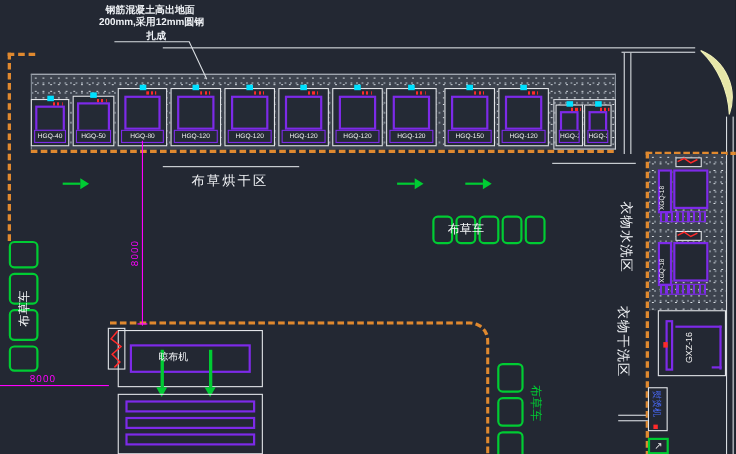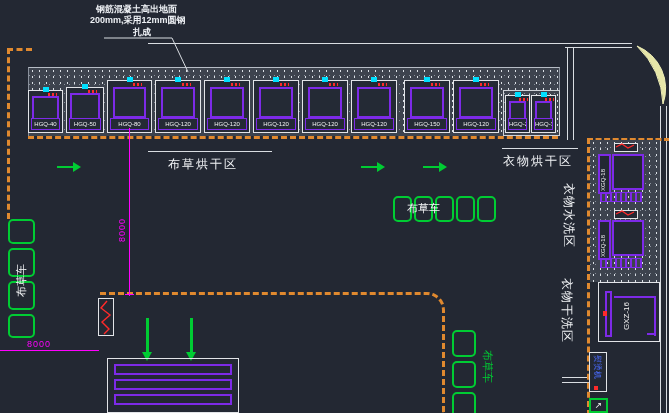--- a/index.html
+++ b/index.html
@@ -133,23 +133,22 @@
     <div class="dlab">HGQ-20</div>
   </div>
   <div class="dryer sm" style="left:531px;top:95px;width:25px;height:38px;">
     <span class="cy"></span>
       <span class="rd"></span>
     <div class="din"></div>
     <div class="dlab">HGQ-30</div>
   </div>
 
   <div class="wline" style="left:148px;top:151px;width:124px;height:1px;"></div>
-  <div class="zone" style="left:168px;top:156px;">布草烘干区</div>
+  <div class="zone" style="left:174px;top:156px;">布草烘干区</div>
   <div class="wline" style="left:502px;top:148px;width:76px;height:1px;"></div>
-  <div class="zone" style="left:503px;top:153px;">衣物烘干区</div>
   <div class="vtext zone" style="left:577px;top:183px;letter-spacing:1px;">衣物水洗区</div>
   <div class="vtext zone" style="left:575px;top:278px;letter-spacing:1px;">衣物干洗区</div>
 
   <div class="garrow" style="left:57px;top:162px;">
       <span class="sh"></span>
       <span class="hd"></span>
     </div>
   <div class="garrow" style="left:361px;top:162px;">
       <span class="sh"></span>
       <span class="hd"></span>
@@ -176,20 +175,24 @@
   <div class="cart" style="left:452px;top:361px;width:24px;height:27px;"></div>
   <div class="cart" style="left:452px;top:392px;width:24px;height:27px;"></div>
   <div class="vtext" style="left:495px;top:350px;font-size:11px;color:#00cc33;">布草车</div>
 
   <div class="mag" style="left:129px;top:128px;width:1px;height:168px;"></div>
   <div class="mag" style="left:125px;top:294px;width:9px;height:1px;"></div>
   <div class="vtextu magtxt" style="left:117px;top:242px;">8000</div>
   <div class="mag" style="left:0px;top:350px;width:99px;height:1px;"></div>
   <div class="magtxt" style="left:27px;top:339px;">8000</div>
 
+  <div class="wbox" style="left:107px;top:300px;width:132px;height:52px;">
+    <div class="pbar" style="left:10px;top:12px;width:110px;height:26px;"></div>
+    <div class="abs" style="left:36px;top:17px;font-size:9px;color:#f2f4f7;z-index:4;">晾布机</div>
+  </div>
   <div class="gbar" style="left:146px;top:318px;height:34px;"></div>
   <div class="gbar" style="left:190px;top:318px;height:34px;"></div>
   <div class="gtri" style="left:142px;top:352px;"></div>
   <div class="gtri" style="left:186px;top:352px;"></div>
   <div class="wbox" style="left:98px;top:298px;width:16px;height:38px;"></div>
   <div class="wbox" style="left:107px;top:358px;width:132px;height:55px;">
     <div class="pbar" style="left:6px;top:5px;width:118px;height:11px;"></div>
     <div class="pbar" style="left:6px;top:20px;width:118px;height:11px;"></div>
     <div class="pbar" style="left:6px;top:35px;width:118px;height:11px;"></div>
   </div>

